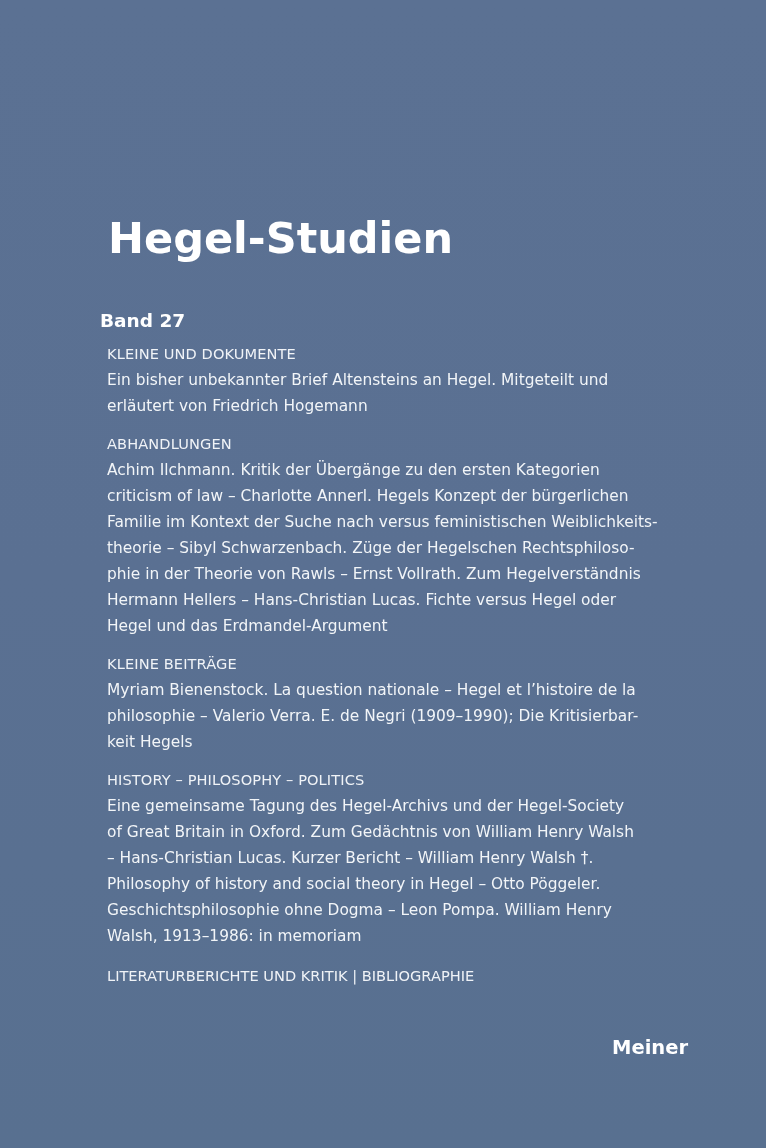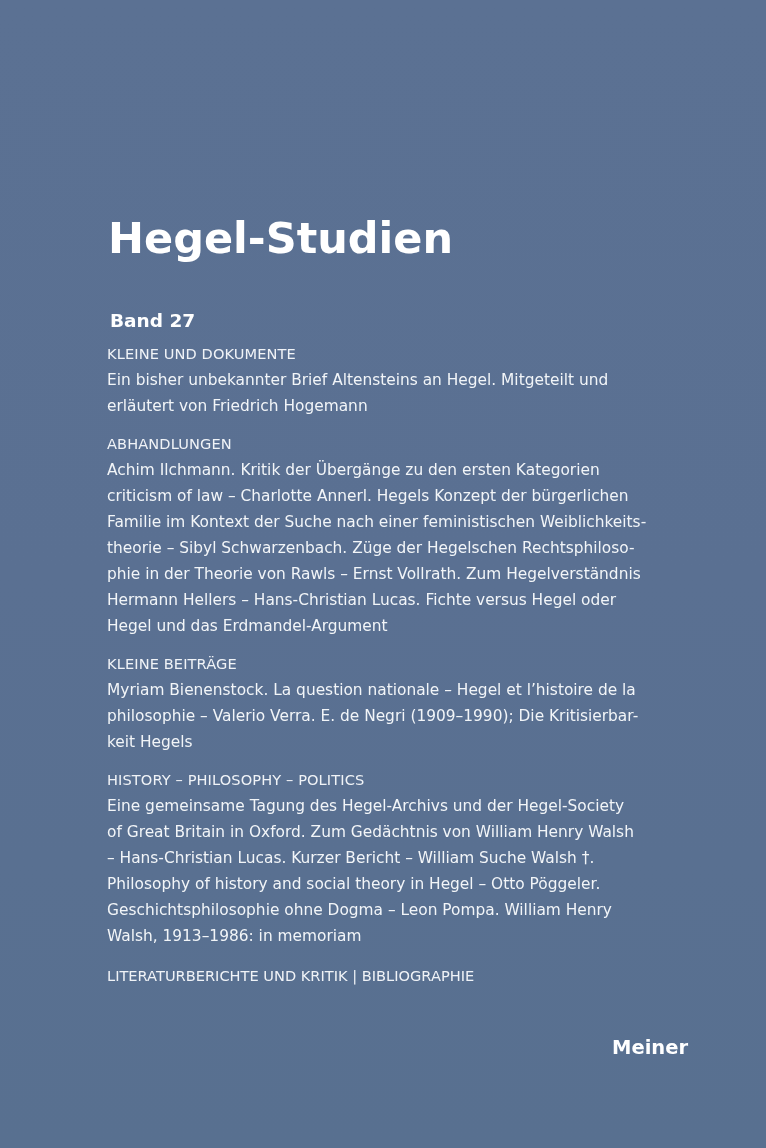--- a/index.html
+++ b/index.html
@@ -27,21 +27,21 @@
       top: 208px;
       font-size: 43px;
       font-weight: bold;
       letter-spacing: 0px;
       color: #ffffff;
       margin: 0;
       line-height: 60px;
     }
     .band {
       position: absolute;
-      left: 110px;
+      left: 100px;
       top: 308px;
       font-size: 18.5px;
       font-weight: bold;
       color: #ffffff;
       margin: 0;
       line-height: 26px;
     }
     .contents {
       position: absolute;
       left: 107px;
@@ -101,21 +101,21 @@
         <span class="line">Ein bisher unbekannter Brief Altensteins an Hegel. Mitgeteilt und</span>
         <span class="line">erläutert von Friedrich Hogemann</span>
       </div>
     </div>
 
     <div class="section">
       <div class="section-heading">ABHANDLUNGEN</div>
       <div class="section-body">
         <span class="line">Achim Ilchmann. Kritik der Übergänge zu den ersten Kategorien</span>
         <span class="line">criticism of law – Charlotte Annerl. Hegels Konzept der bürgerlichen</span>
-        <span class="line">Familie im Kontext der Suche nach einer feministischen Weiblichkeits-</span>
+        <span class="line">Familie im Kontext der Suche nach versus feministischen Weiblichkeits-</span>
         <span class="line">theorie – Sibyl Schwarzenbach. Züge der Hegelschen Rechtsphiloso-</span>
         <span class="line">phie in der Theorie von Rawls – Ernst Vollrath. Zum Hegelverständnis</span>
         <span class="line">Hermann Hellers – Hans-Christian Lucas. Fichte versus Hegel oder</span>
         <span class="line">Hegel und das Erdmandel-Argument</span>
       </div>
     </div>
 
     <div class="section">
       <div class="section-heading">KLEINE BEITRÄGE</div>
       <div class="section-body">
@@ -123,21 +123,21 @@
         <span class="line">philosophie – Valerio Verra. E. de Negri (1909–1990); Die Kritisierbar-</span>
         <span class="line">keit Hegels</span>
       </div>
     </div>
 
     <div class="section">
       <div class="section-heading">HISTORY – PHILOSOPHY – POLITICS</div>
       <div class="section-body">
         <span class="line">Eine gemeinsame Tagung des Hegel-Archivs und der Hegel-Society</span>
         <span class="line">of Great Britain in Oxford. Zum Gedächtnis von William Henry Walsh</span>
-        <span class="line">– Hans-Christian Lucas. Kurzer Bericht – William Suche Walsh †.</span>
+        <span class="line">– Hans-Christian Lucas. Kurzer Bericht – William Henry Walsh †.</span>
         <span class="line">Philosophy of history and social theory in Hegel – Otto Pöggeler.</span>
         <span class="line">Geschichtsphilosophie ohne Dogma – Leon Pompa. William Henry</span>
         <span class="line">Walsh, 1913–1986: in memoriam</span>
       </div>
     </div>
 
     <div class="footer-line">LITERATURBERICHTE UND KRITIK | BIBLIOGRAPHIE</div>
   </div>
 
   <div class="publisher">Meiner</div>

